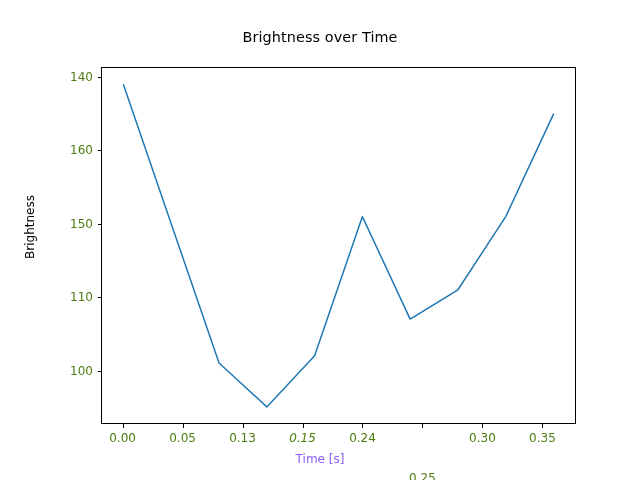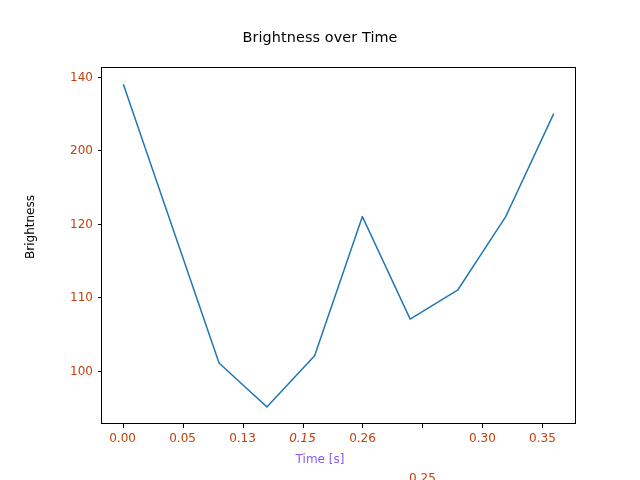--- a/index.html
+++ b/index.html
@@ -44,21 +44,21 @@
     position: absolute;
     left: 0;
     top: 0;
     width: 100%;
     height: 100%;
     display: block;
   }
   .tick-label {
     position: absolute;
     font-size: 12px;
-    color: #c2410c;
+    color: #4d7c0f;
     white-space: nowrap;
   }
   .xtick-label {
     text-align: center;
     transform: translateX(-50%);
   }
   .ytick-label {
     text-align: right;
     transform: translateY(-50%);
   }
@@ -116,34 +116,34 @@
   <div id="xtick-container">
       <div class="tick-mark xtick-mark" style="left: 122.591px;"></div>
       <div class="tick-label xtick-label" style="left: 122.591px; top: 431px;">0.00</div>
       <div class="tick-mark xtick-mark" style="left: 182.566px;"></div>
       <div class="tick-label xtick-label" style="left: 182.566px; top: 431px;">0.05</div>
       <div class="tick-mark xtick-mark" style="left: 242.54px;"></div>
       <div class="tick-label xtick-label" style="left: 242.54px; top: 431px;">0.13</div>
       <div class="tick-mark xtick-mark" style="left: 302.515px;"></div>
       <div class="tick-label xtick-label" style="left: 302.515px; top: 431px; font-style: italic;">0.15</div>
       <div class="tick-mark xtick-mark" style="left: 362.49px;"></div>
-      <div class="tick-label xtick-label" style="left: 362.49px; top: 431px;">0.26</div>
+      <div class="tick-label xtick-label" style="left: 362.49px; top: 431px;">0.24</div>
       <div class="tick-mark xtick-mark" style="left: 422.465px;"></div>
       <div class="tick-label xtick-label" style="left: 422.465px; top: 431px; margin-top: 40px;">0.25</div>
       <div class="tick-mark xtick-mark" style="left: 482.439px;"></div>
       <div class="tick-label xtick-label" style="left: 482.439px; top: 431px;">0.30</div>
       <div class="tick-mark xtick-mark" style="left: 542.414px;"></div>
       <div class="tick-label xtick-label" style="left: 542.414px; top: 431px;">0.35</div>
     </div>
   <div id="ytick-container">
       <div class="tick-mark ytick-mark" style="top: 371.002px;"></div>
       <div class="tick-label ytick-label" style="left: 60px; width: 33px; top: 371.002px;">100</div>
       <div class="tick-mark ytick-mark" style="top: 297.394px;"></div>
       <div class="tick-label ytick-label" style="left: 60px; width: 33px; top: 297.394px;">110</div>
       <div class="tick-mark ytick-mark" style="top: 223.786px;"></div>
-      <div class="tick-label ytick-label" style="left: 60px; width: 33px; top: 223.786px;">120</div>
+      <div class="tick-label ytick-label" style="left: 60px; width: 33px; top: 223.786px;">150</div>
       <div class="tick-mark ytick-mark" style="top: 150.177px;"></div>
-      <div class="tick-label ytick-label" style="left: 60px; width: 33px; top: 150.177px;">200</div>
+      <div class="tick-label ytick-label" style="left: 60px; width: 33px; top: 150.177px;">160</div>
       <div class="tick-mark ytick-mark" style="top: 76.5691px;"></div>
       <div class="tick-label ytick-label" style="left: 60px; width: 33px; top: 76.5691px;">140</div>
     </div>
 
 </div>
 
 </body></html>

